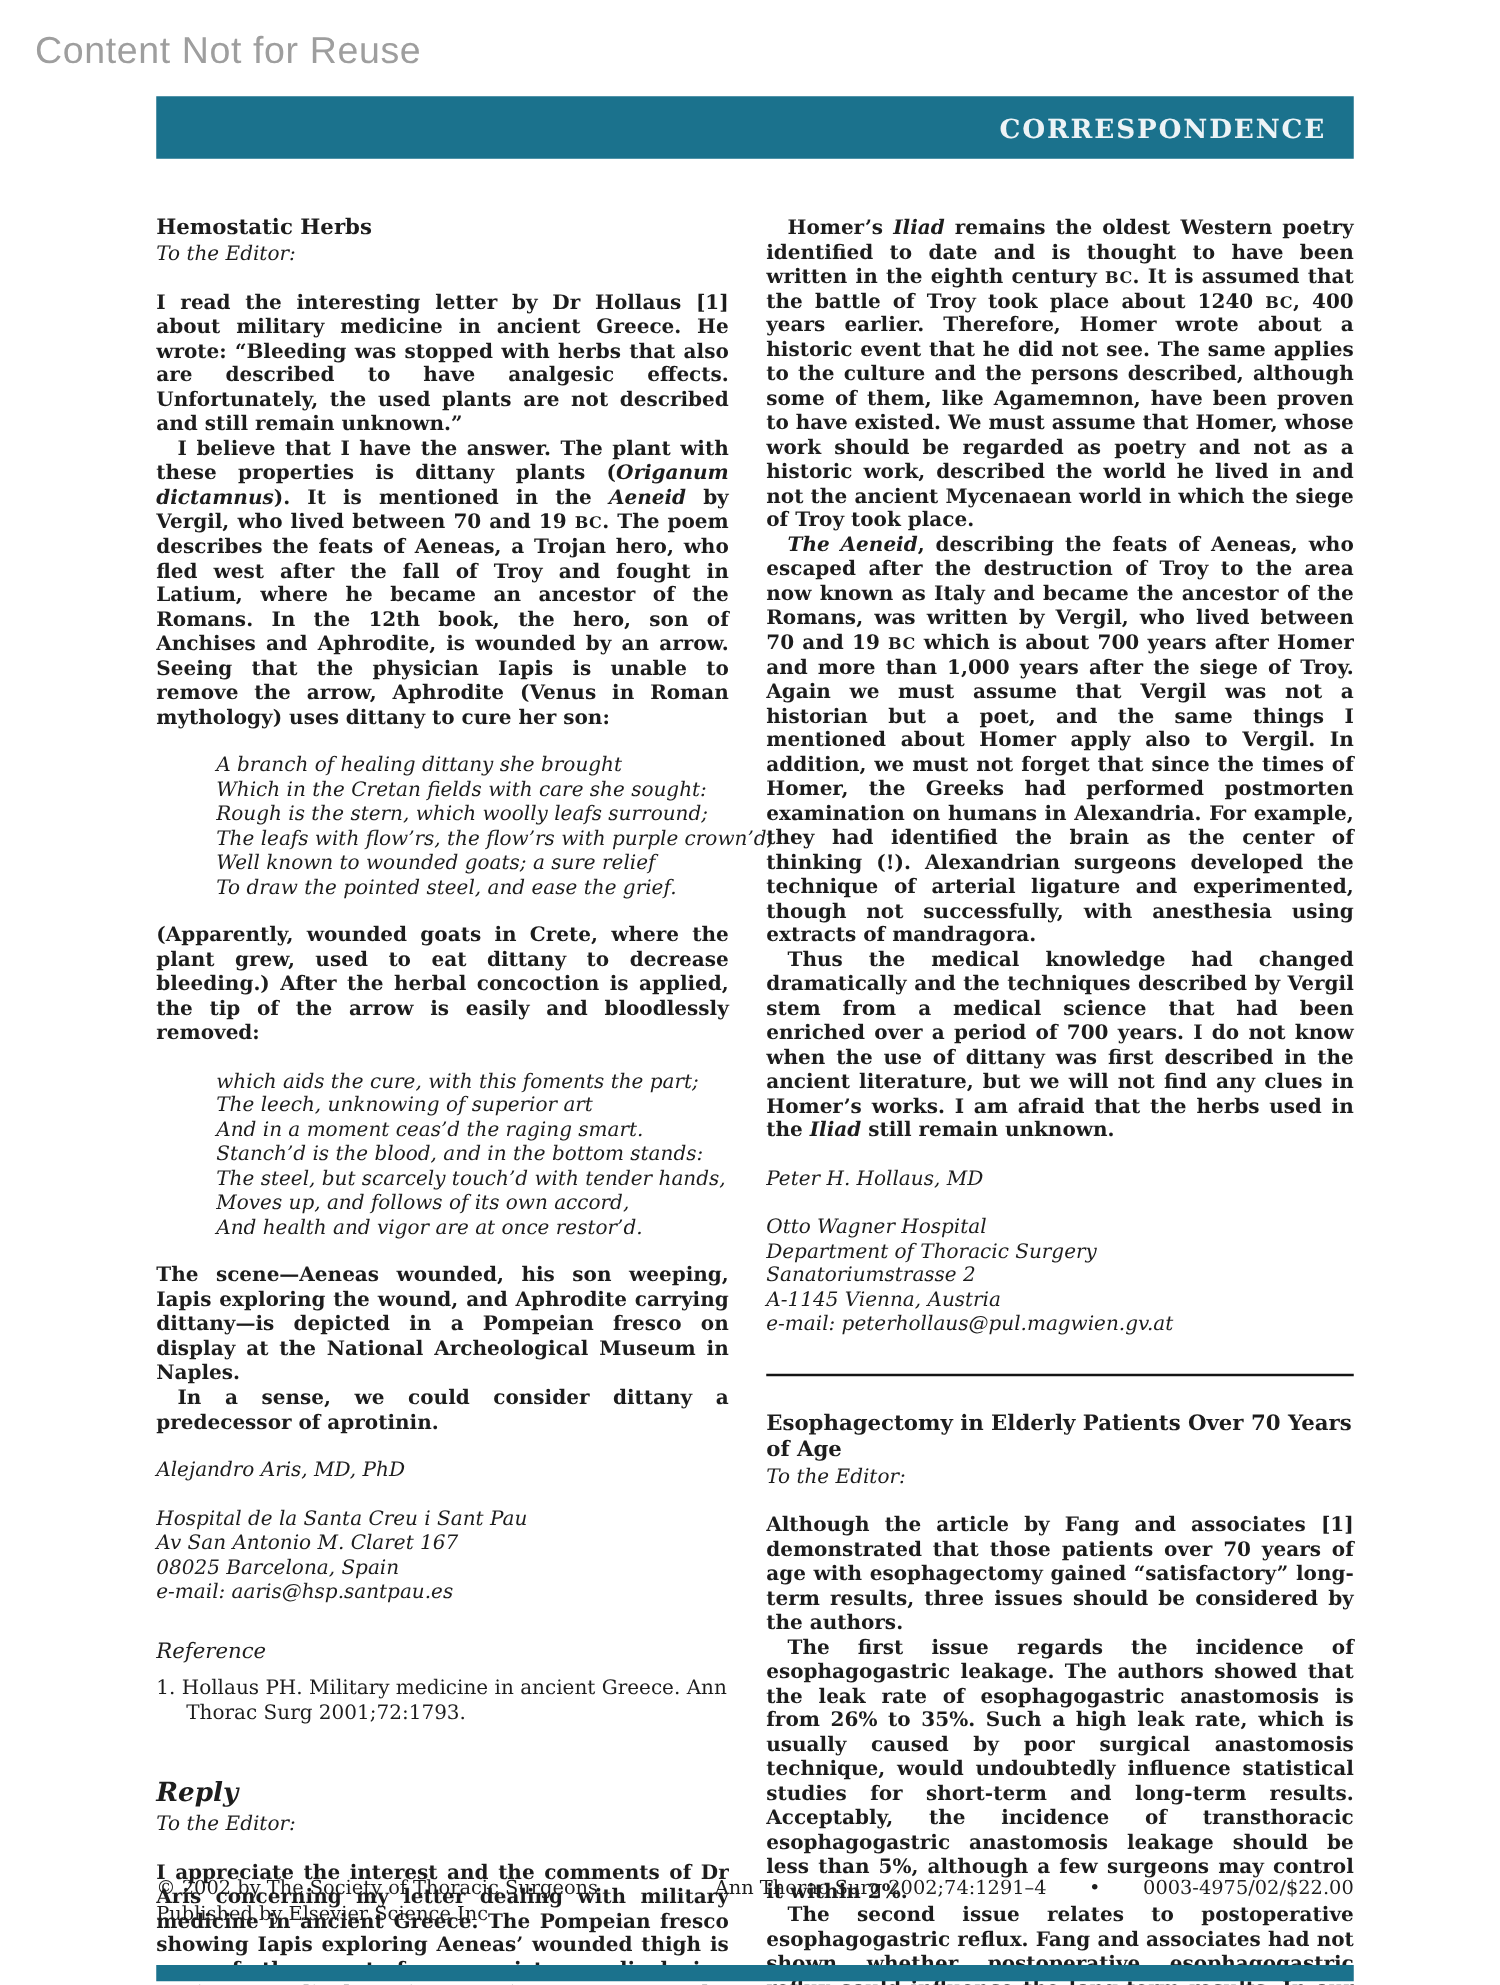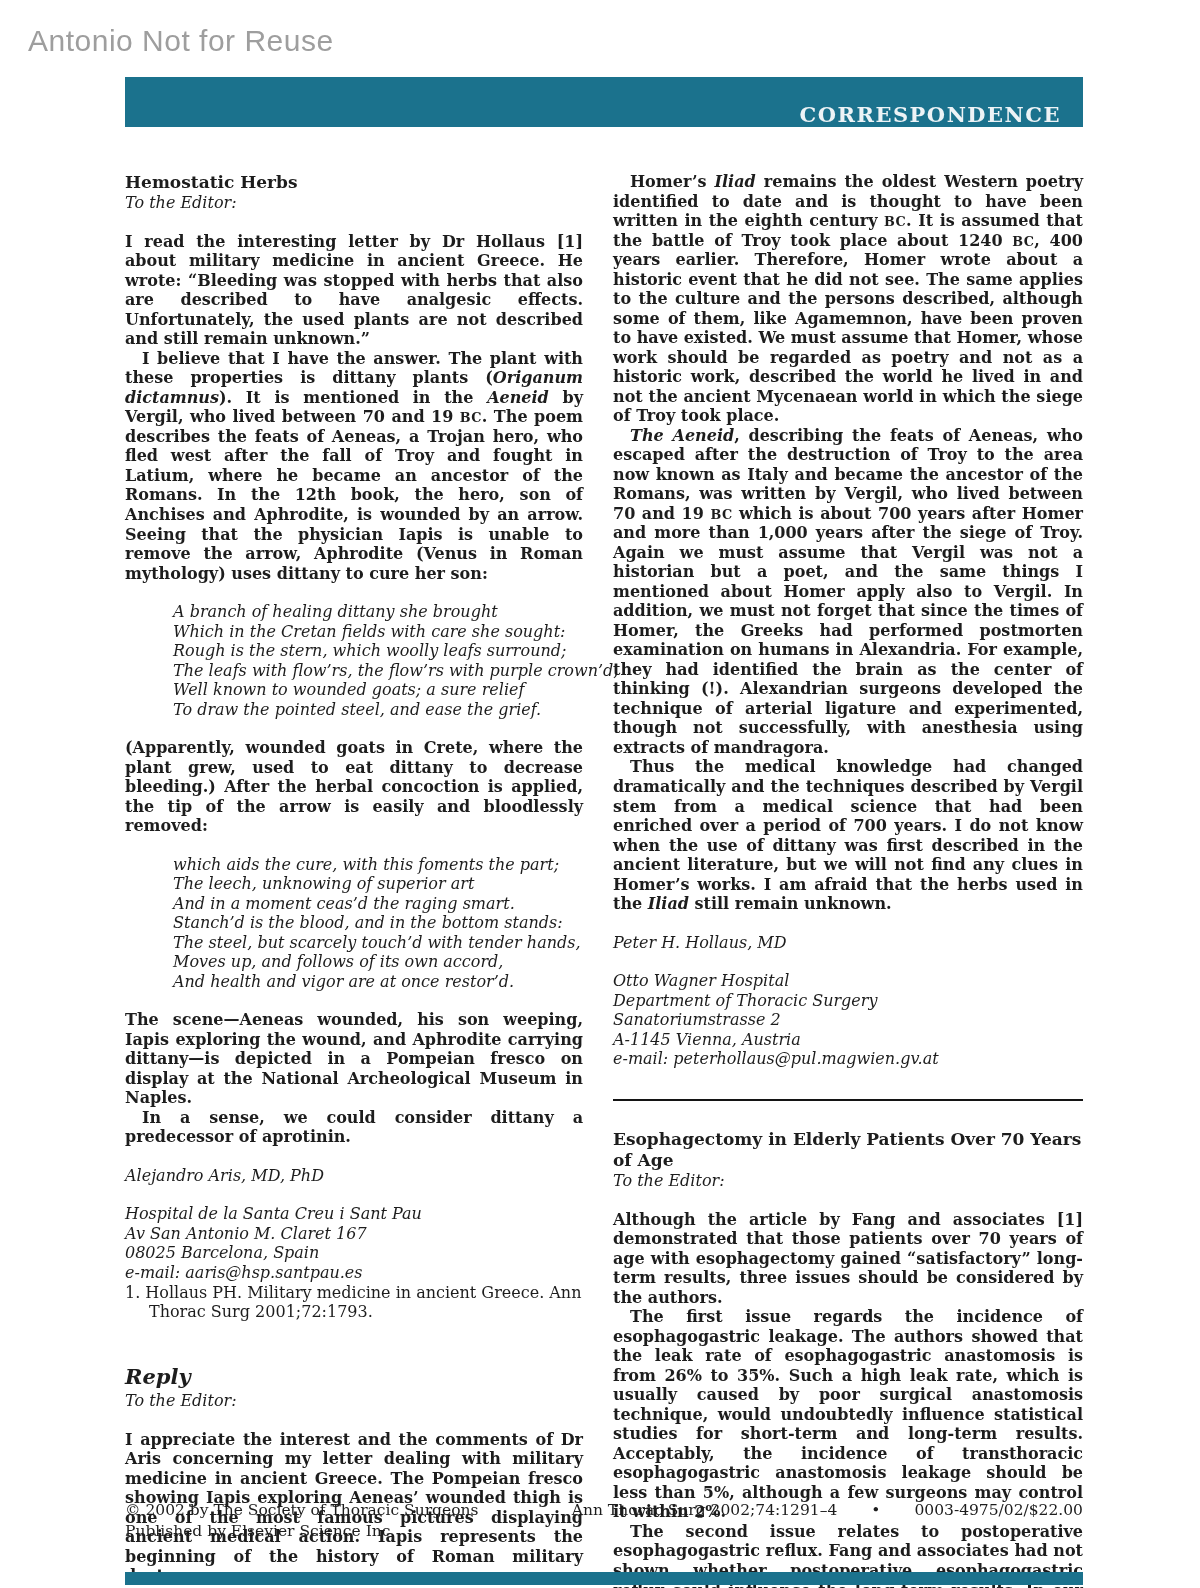--- a/index.html
+++ b/index.html
@@ -8,21 +8,21 @@
     font-family:"DejaVu Serif","Liberation Serif",serif; color:#1d1d1d;
     overflow:hidden;
   }
   .watermark {
     position:absolute; top:24px; left:28px;
     font-family:"Liberation Sans","DejaVu Sans",sans-serif;
     font-size:30px; color:#9e9e9e; letter-spacing:0.5px;
   }
   .banner {
     position:absolute; top:77px; left:125px; width:958px; height:50px;
-    background:#1b728d; display:flex; align-items:flex-end; justify-content:flex-end;
+    background:#1b728d; display:flex; align-items:center; justify-content:flex-end;
     padding-right:22px; box-sizing:border-box;
   }
   .banner-label {
     color:#edf3f6; font-size:21px; font-weight:bold; letter-spacing:1.5px;
   }
   .columns {
     position:absolute; top:172px; left:125px; width:958px;
     display:grid; grid-template-columns:458px 470px; column-gap:30px;
   }
   .col { font-size:16px; line-height:1.22; }
@@ -46,21 +46,21 @@
   }
   .footer-right { display:flex; gap:34px; align-items:flex-start; }
   .bottombar {
     position:absolute; top:1572px; left:125px; width:958px; height:13px;
     background:#1b728d;
   }
 </style>
 </head>
 <body>
 
-<div class="watermark">Antonio Not for Reuse</div>
+<div class="watermark">Content Not for Reuse</div>
 
 <div class="banner">
   <span class="banner-label">CORRESPONDENCE</span>
 </div>
 
 <div class="columns">
   <div class="col">
       <h2 class="letter-title">Hemostatic Herbs</h2>
       <p class="salutation">To the Editor:</p>
       <p class="para"><span>I read the interesting letter by Dr Hollaus [1] about military medicine in ancient Greece. He wrote: “Bleeding was stopped with herbs that also are described to have analgesic effects. Unfortunately, the used plants are not described and still remain unknown.”</span></p>
@@ -85,20 +85,21 @@
       </div>
       <p class="para"><span>The scene—Aeneas wounded, his son weeping, Iapis exploring the wound, and Aphrodite carrying dittany—is depicted in a Pompeian fresco on display at the National Archeological Museum in Naples.</span></p>
       <p class="para indent"><span>In a sense, we could consider dittany a predecessor of aprotinin.</span></p>
       <p class="signature">Alejandro Aris, MD, PhD</p>
       <div class="address">
         <div class="address-line">Hospital de la Santa Creu i Sant Pau</div>
         <div class="address-line">Av San Antonio M. Claret 167</div>
         <div class="address-line">08025 Barcelona, Spain</div>
         <div class="address-line">e-mail: aaris@hsp.santpau.es</div>
       </div>
+      <h3 class="ref-heading">Reference</h3>
       <p class="reference"><span class="ref-num">1. </span><span>Hollaus PH. Military medicine in ancient Greece. Ann Thorac Surg 2001;72:1793.</span></p>
       <h2 class="reply-title">Reply</h2>
       <p class="salutation">To the Editor:</p>
       <p class="para"><span>I appreciate the interest and the comments of Dr Aris concerning my letter dealing with military medicine in ancient Greece. The Pompeian fresco showing Iapis exploring Aeneas’ wounded thigh is one of the most famous pictures displaying ancient medical action. Iapis represents the beginning of the history of Roman military doctors.</span></p>
     </div>
   <div class="col">
       <p class="para indent"><span>Homer’s </span><em>Iliad</em><span> remains the oldest Western poetry identified to date and is thought to have been written in the eighth century </span><span class="sc">BC</span><span>. It is assumed that the battle of Troy took place about 1240 </span><span class="sc">BC</span><span>, 400 years earlier. Therefore, Homer wrote about a historic event that he did not see. The same applies to the culture and the persons described, although some of them, like Agamemnon, have been proven to have existed. We must assume that Homer, whose work should be regarded as poetry and not as a historic work, described the world he lived in and not the ancient Mycenaean world in which the siege of Troy took place.</span></p>
       <p class="para indent"><em>The Aeneid</em><span>, describing the feats of Aeneas, who escaped after the destruction of Troy to the area now known as Italy and became the ancestor of the Romans, was written by Vergil, who lived between 70 and 19 </span><span class="sc">BC</span><span> which is about 700 years after Homer and more than 1,000 years after the siege of Troy. Again we must assume that Vergil was not a historian but a poet, and the same things I mentioned about Homer apply also to Vergil. In addition, we must not forget that since the times of Homer, the Greeks had performed postmorten examination on humans in Alexandria. For example, they had identified the brain as the center of thinking (!). Alexandrian surgeons developed the technique of arterial ligature and experimented, though not successfully, with anesthesia using extracts of mandragora.</span></p>
       <p class="para indent"><span>Thus the medical knowledge had changed dramatically and the techniques described by Vergil stem from a medical science that had been enriched over a period of 700 years. I do not know when the use of dittany was first described in the ancient literature, but we will not find any clues in Homer’s works. I am afraid that the herbs used in the </span><em>Iliad</em><span> still remain unknown.</span></p>
       <p class="signature">Peter H. Hollaus, MD</p>

